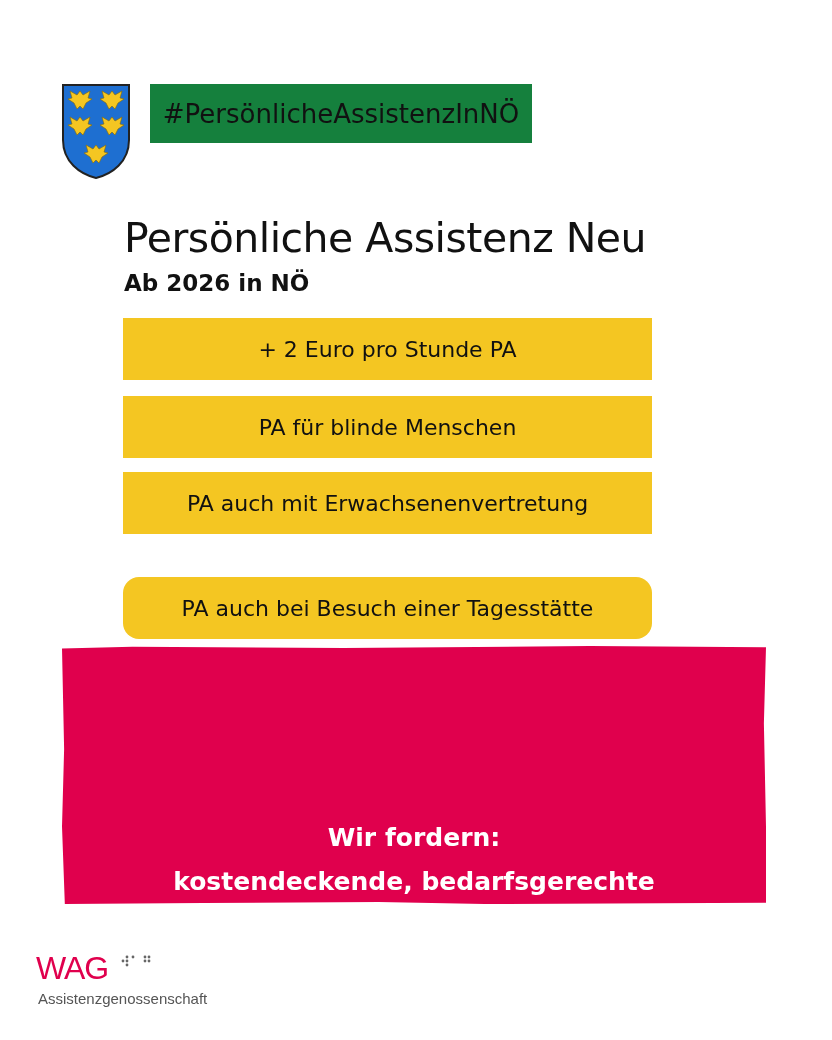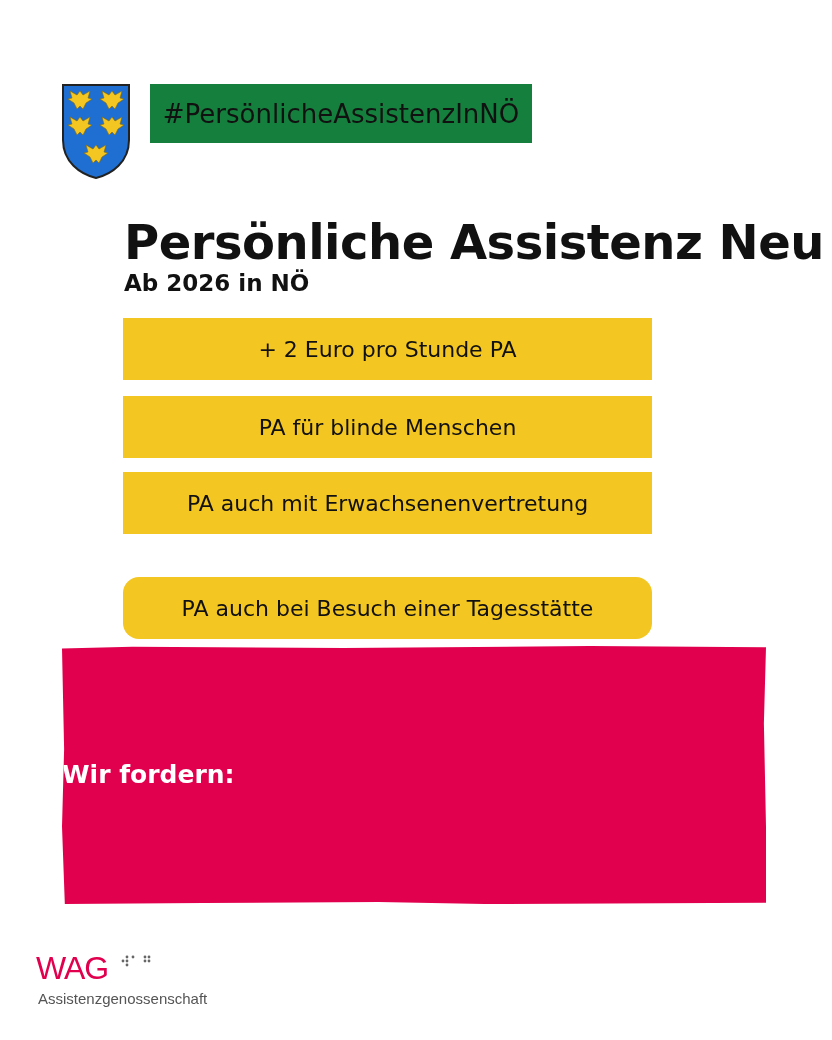--- a/index.html
+++ b/index.html
@@ -10,36 +10,36 @@
       color: #111111;
     }
     .crest { position: absolute; left: 60px; top: 82px; width: 72px; height: 98px; }
     .hashtag-bar {
       position: absolute; left: 150px; top: 84px; width: 382px; height: 59px;
       background: #15803d; display: flex; align-items: center; justify-content: center;
       font-size: 26px; color: #111;
     }
     .title {
       position: absolute; left: 124px; top: 214px;
-      font-size: 48px; font-weight: bold; letter-spacing: -0.5px; color: #111;
+      font-size: 41px; font-weight: normal; letter-spacing: -0.5px; color: #111;
       white-space: nowrap;
     }
     .subtitle {
       position: absolute; left: 124px; top: 270px;
       font-size: 23px; font-weight: bold; color: #111; white-space: nowrap;
     }
     .item-bar {
       position: absolute; left: 123px; width: 529px; height: 62px;
       background: #f4c622; display: flex; align-items: center; justify-content: center;
       font-size: 22px; color: #111; white-space: nowrap;
     }
     .demand-box {
       position: absolute; left: 62px; top: 646px; width: 704px; height: 258px;
-      background: #e0004d; display: flex; flex-direction: row;
-      align-items: center; justify-content: flex-start;
+      background: #e0004d; display: flex; flex-direction: column;
+      align-items: center; justify-content: flex-end;
       color: #ffffff; font-weight: bold; font-size: 25px; line-height: 44px;
       text-align: center;
       clip-path: polygon(0% 1%, 10% 0.3%, 40% 0.8%, 75% 0%, 100% 0.5%, 99.7% 30%, 100% 70%, 100% 99.5%, 60% 100%, 45% 99.2%, 20% 99.6%, 0.4% 100%, 0% 70%, 0.3% 40%);
     }
     .logo { position: absolute; left: 36px; top: 952px; width: 160px; height: 60px; }
     .logo-wag {
       position: absolute; left: 0; top: 0;
       font-family: "Liberation Sans", sans-serif; font-weight: normal;
       font-size: 32px; color: #e0004d; letter-spacing: -1px; line-height: 32px;
     }
@@ -91,20 +91,21 @@
 </div>
 <div class="item-bar" style="top:472px;">
   <span>PA auch mit Erwachsenenvertretung</span>
 </div>
 <div class="item-bar" style="top:577px;border-radius:16px;">
   <span>PA auch bei Besuch einer Tagesstätte</span>
 </div>
 
 <div class="demand-box">
   <div>Wir fordern:</div>
+  <div>kostendeckende, bedarfsgerechte</div>
 </div>
 
 <div class="logo">
   <div class="logo-wag">WAG</div>
   <div class="braille">
     <svg width="40" height="16" viewBox="0 0 40 16">
       <g fill="#666">
         <circle cx="3" cy="6" r="1.4"></circle>
         <circle cx="7" cy="6" r="1.4"></circle>
         <circle cx="7" cy="2" r="1.4"></circle>

